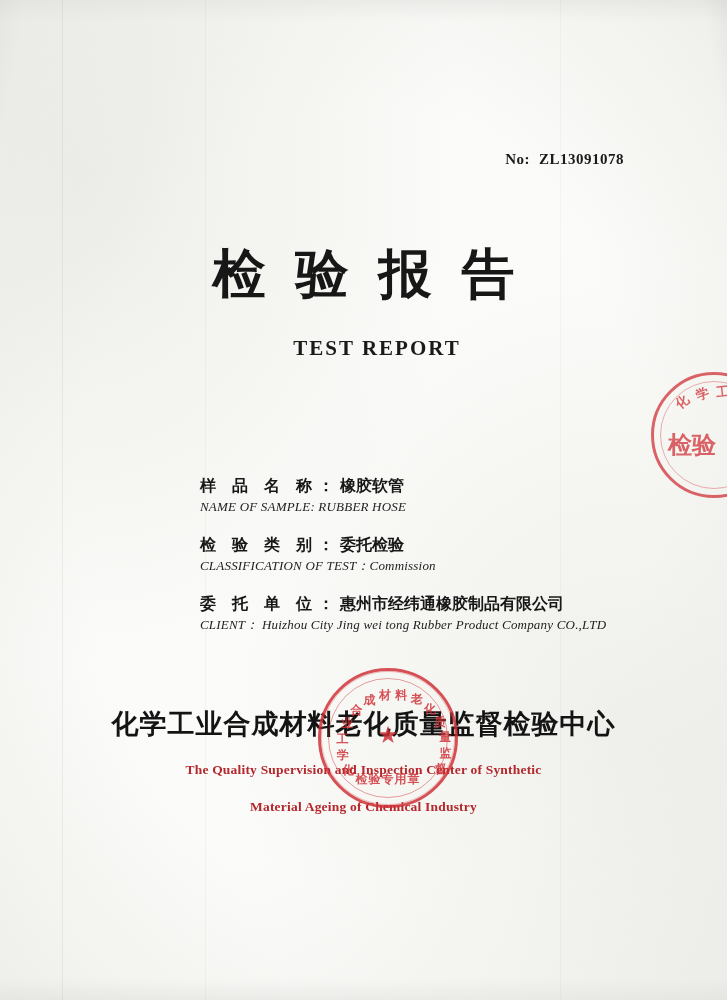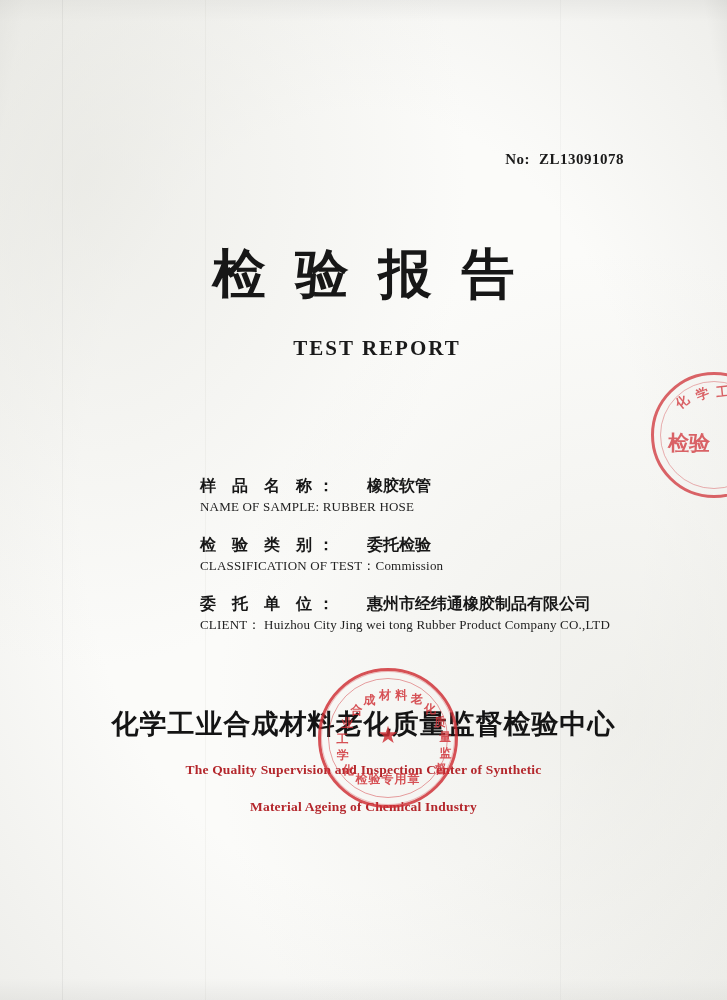--- a/index.html
+++ b/index.html
@@ -96,29 +96,30 @@
   .field-row { margin-bottom: 21px; }
   .field-cn {
     font-family: "Liberation Serif", serif;
     font-size: 16px;
     font-weight: bold;
     color: #171717;
     white-space: nowrap;
     line-height: 20px;
   }
   .field-cn .lbl { letter-spacing: 6px; text-align: right; }
-  .field-cn .val { font-weight: bold; letter-spacing: 0px; margin-left: 27px; }
+  .field-cn .val { font-weight: bold; letter-spacing: 0px; }
   .field-en {
     font-family: "Liberation Serif", serif;
     font-size: 13px;
     color: #222222;
     letter-spacing: 0.2px;
     margin-top: 3px;
     line-height: 15px;
     white-space: nowrap;
+    font-style: italic;
   }
 
   .footer {
     position: absolute;
     top: 707px;
     left: 0;
     right: 0;
     text-align: center;
   }
   .footer-cn {
@@ -218,21 +219,21 @@
     font-family: "Liberation Serif", serif;
     font-weight: bold;
     color: #d03238;
     font-size: 13px;
   }
   .seal-big-cn {
     position: absolute;
     left: 14px;
     top: 54px;
     font-family: "Liberation Serif", serif;
-    font-size: 21px;
+    font-size: 24px;
     font-weight: bold;
     color: #d03238;
   }
 </style>
 </head>
 <body>
 
 <div class="page">
   <div class="paper-noise"></div>
   <div class="streak" style="left:62px;"></div>

